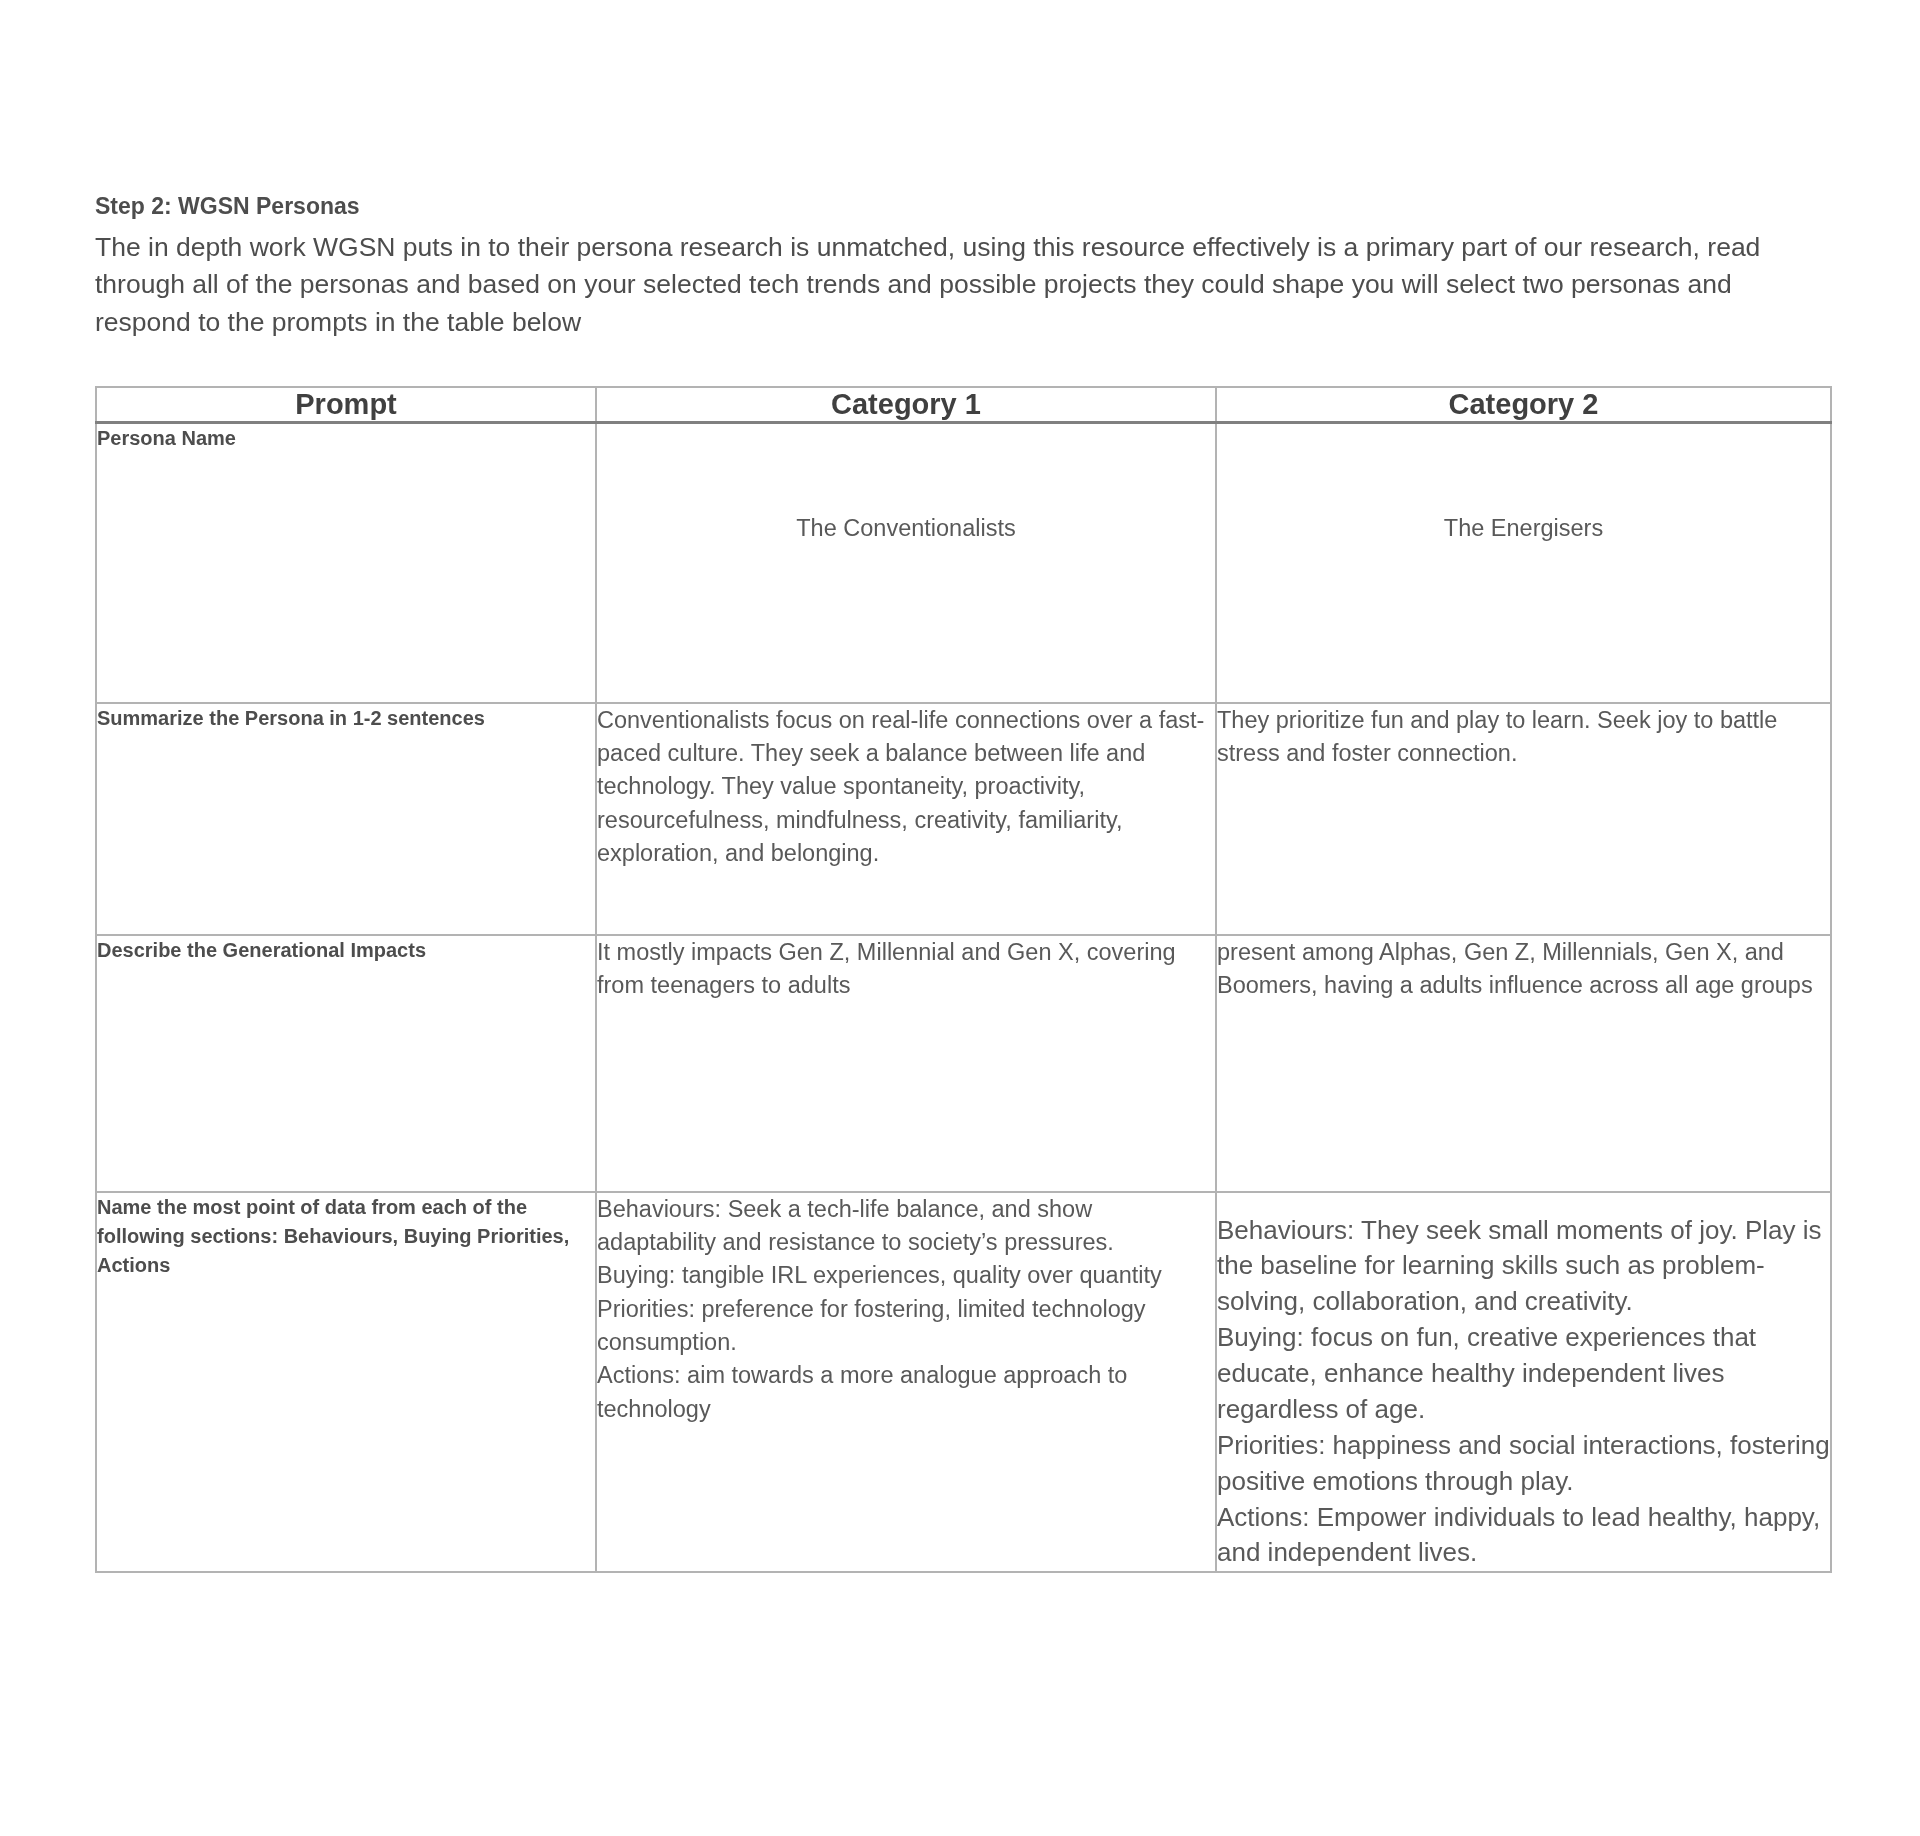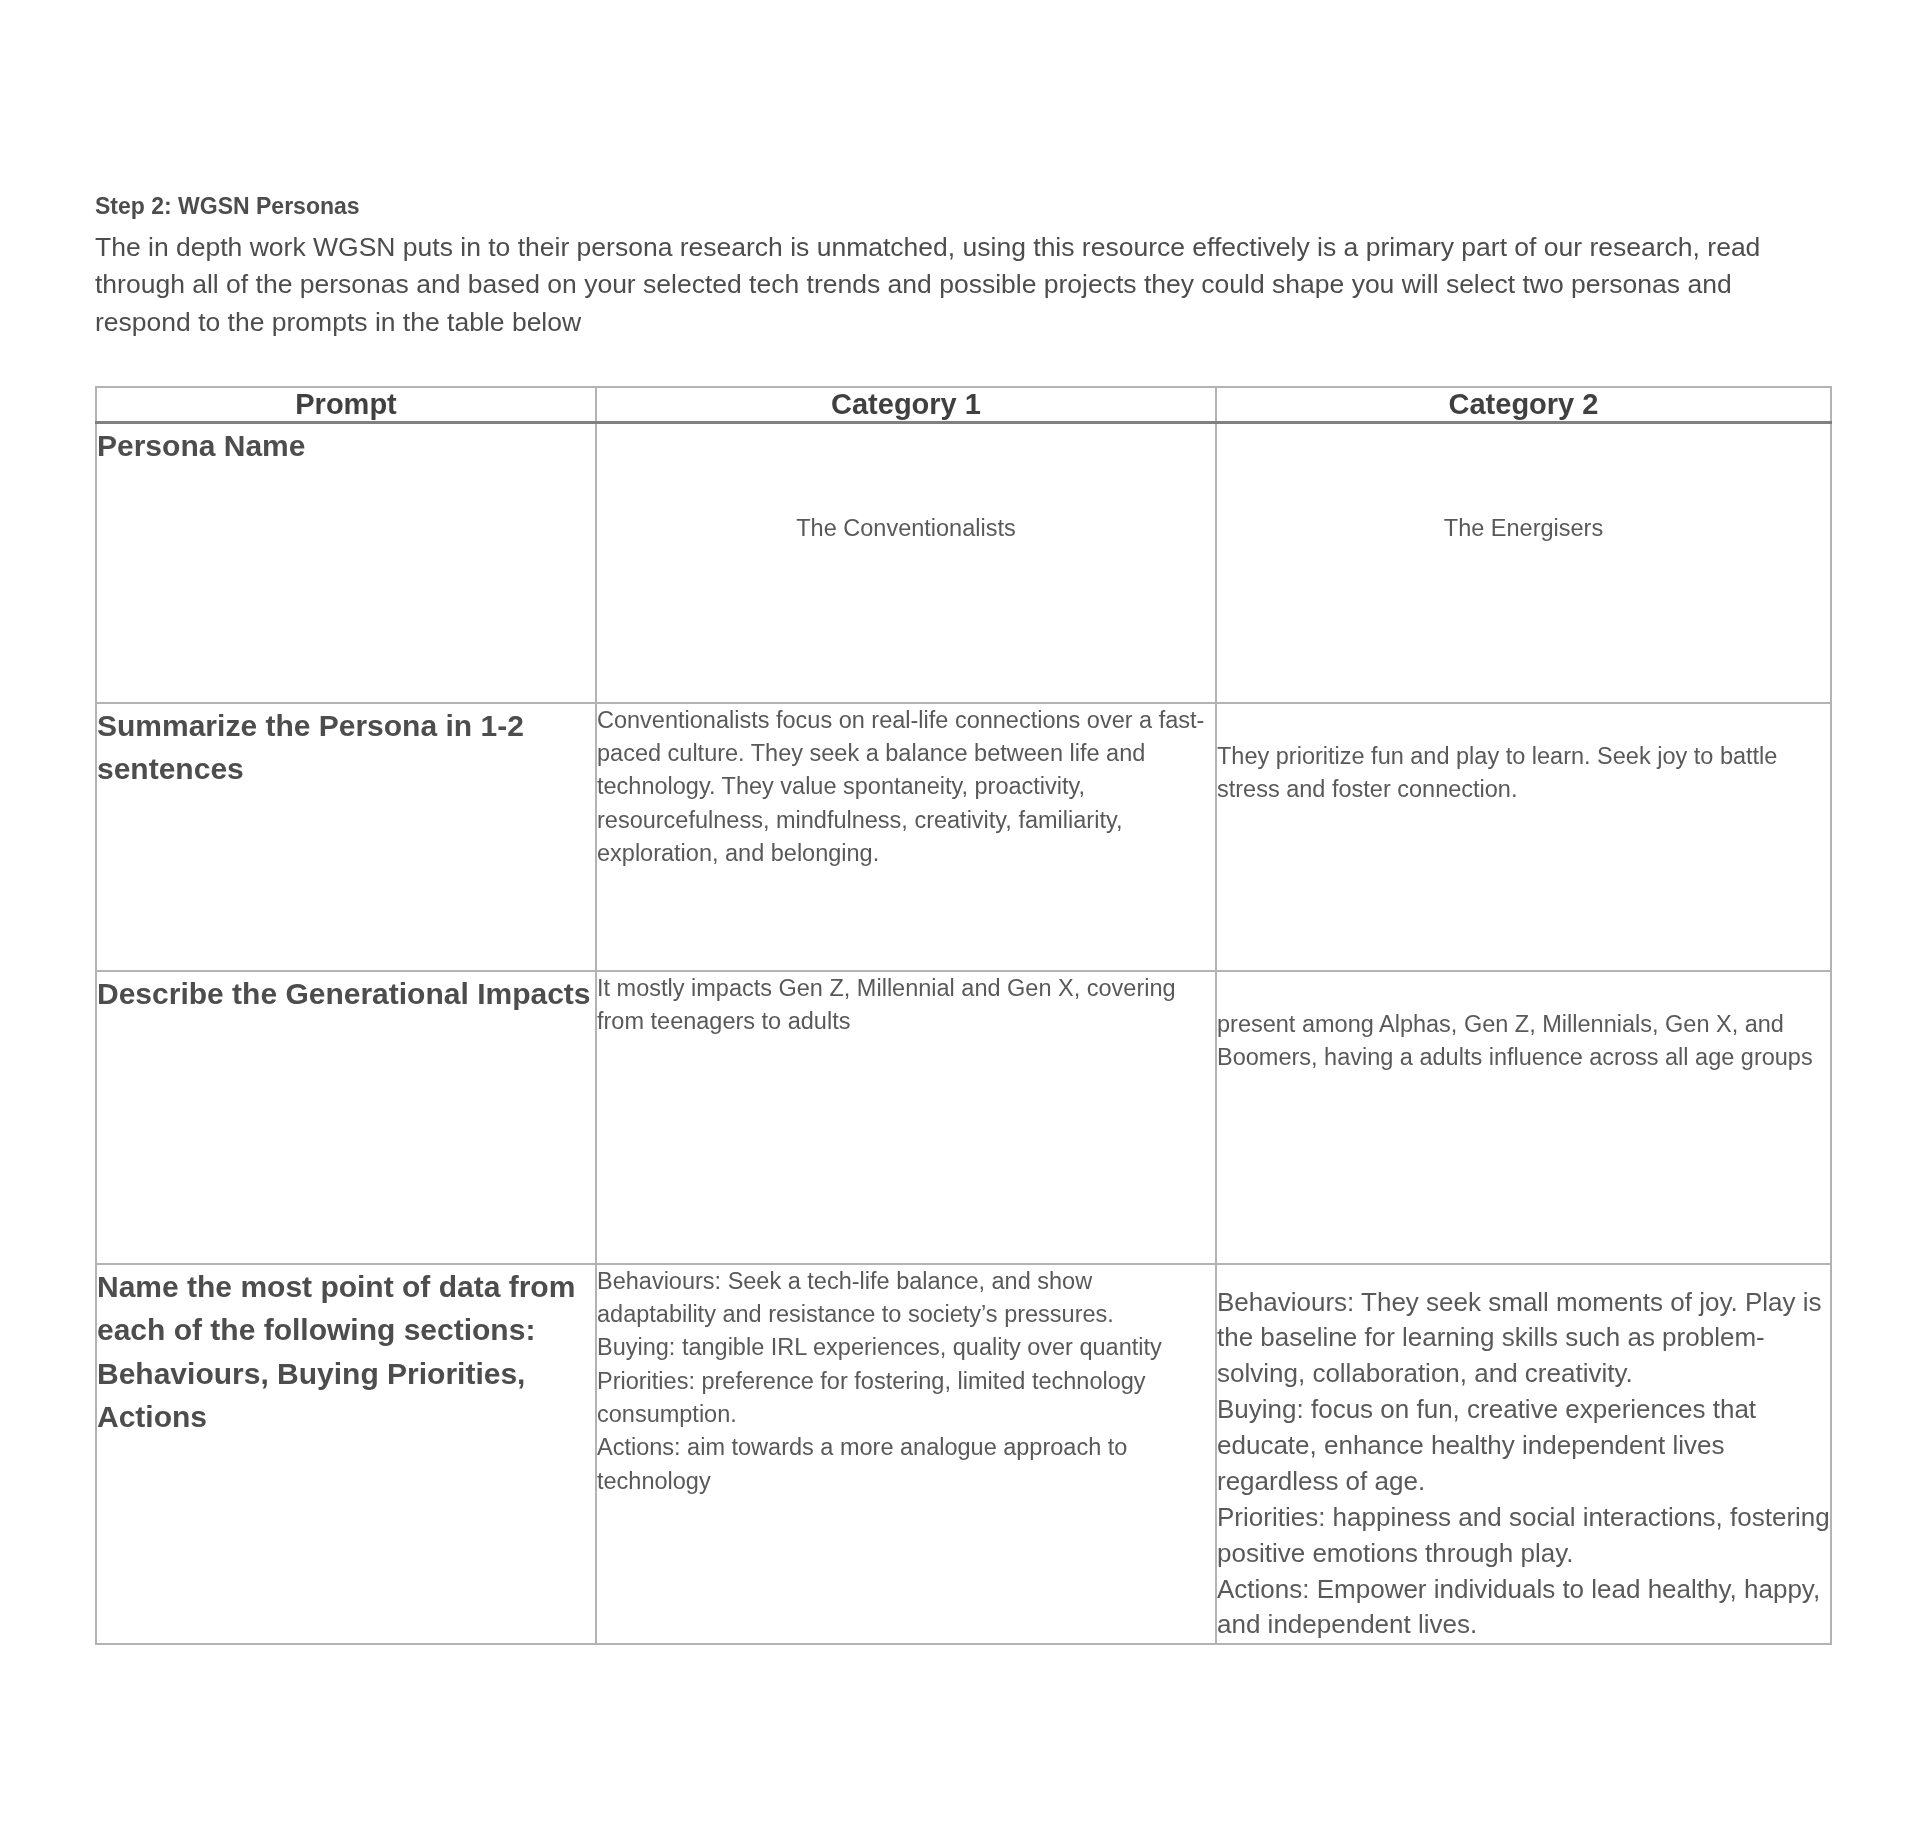--- a/index.html
+++ b/index.html
@@ -62,21 +62,21 @@
     font-family: "Liberation Sans", sans-serif;
     font-weight: bold;
     font-size: 29px;
     color: #404040;
     padding: 26px 10px 26px 10px;
     border-bottom: 3px solid #808080 !important;
   }
   .prompt-cell {
     font-family: "Liberation Sans", sans-serif;
     font-weight: bold;
-    font-size: 30px;
+    font-size: 20px;
     color: #4d4d4d;
     line-height: 1.45;
     padding: 22px 16px 22px 20px;
     border-radius: 28px;
   }
   .body-cell {
     font-family: "Liberation Sans", sans-serif;
     font-size: 23.5px;
     color: #595959;
     line-height: 1.42;
@@ -85,21 +85,20 @@
   .body-cell.center {
     text-align: center;
     padding-top: 88px;
   }
   .body-cell.small {
     font-size: 26px;
     line-height: 1.38;
     padding-top: 20px;
   }
   .body-cell.pad-top {
-    padding-top: 36px;
   }
   .row-name td { height: 190px; }
   .row-summary td { height: 230px; margin-top: 22px; }
   .row-gen td { height: 255px; }
   .row-points td { height: 245px; }
   p.line { margin: 0; }
 </style>
 </head>
 <body>
 

